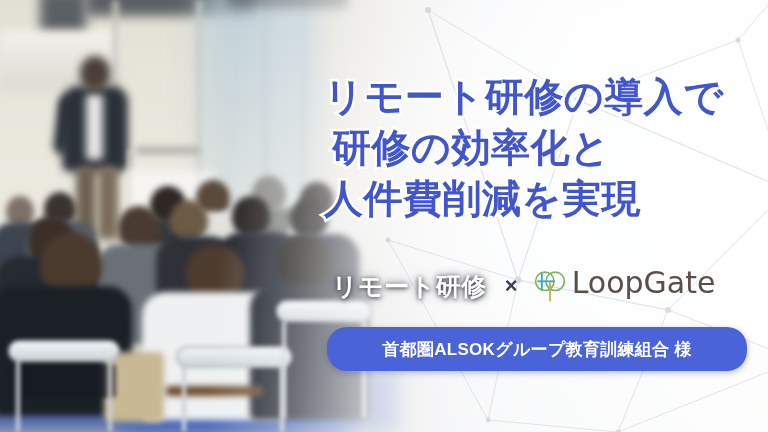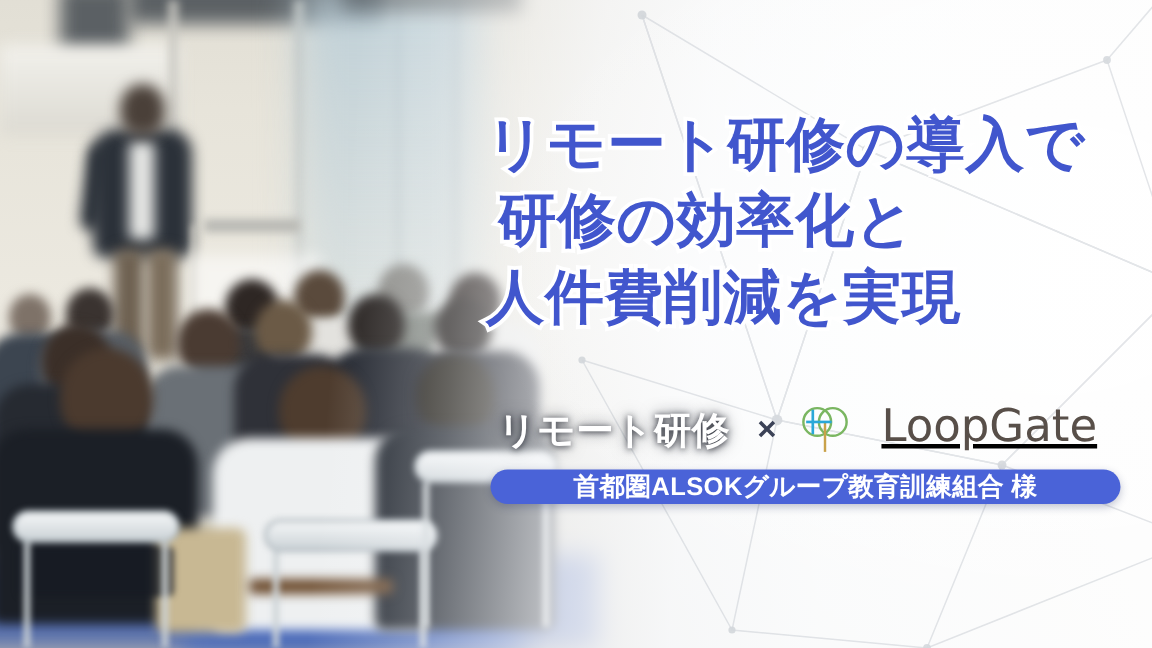--- a/index.html
+++ b/index.html
@@ -89,26 +89,26 @@
   
   .brandrow{position:absolute;left:316px;top:258px;width:440px;height:56px;display:flex;align-items:center;}
   .brand-left{
     font-size:25px;font-weight:700;color:#ffffff;white-space:nowrap;letter-spacing:.5px;
     text-shadow:0 1px 4px rgba(20,24,34,.85),0 0 10px rgba(20,24,34,.55);
     margin-left:16px;
   }
   .xmark{font-size:22px;font-weight:700;color:#3b4257;margin:0 14px 0 18px;line-height:1;}
   .lg-wrap{display:flex;flex-direction:column;align-items:center;margin-top:-2px;}
   .lg-tag{font-size:8px;letter-spacing:.7px;color:#555048;white-space:nowrap;margin-bottom:1px;font-weight:400;}
-  .lg-main{display:flex;align-items:center;gap:20px;text-decoration:underline;}
+  .lg-main{display:flex;align-items:flex-start;gap:4px;}
   .lg-word{font-size:30px;font-weight:400;color:#584f49;letter-spacing:0px;line-height:1;
            font-family:"DejaVu Sans","Liberation Sans",sans-serif;}
 
   
-  .badge{position:absolute;left:327px;top:313px;width:420px;height:23px;border-radius:20px;
+  .badge{position:absolute;left:327px;top:327px;width:420px;height:44px;border-radius:20px;
     background:#4a63d8;display:flex;align-items:center;justify-content:center;
     box-shadow:0 2px 6px rgba(30,40,90,.28);}
   .badge span{color:#fff;font-size:17px;font-weight:700;letter-spacing:.3px;white-space:nowrap;}
 </style>
 </head>
 <body>
 
 <div id="stage">
 
   <div class="photo">

